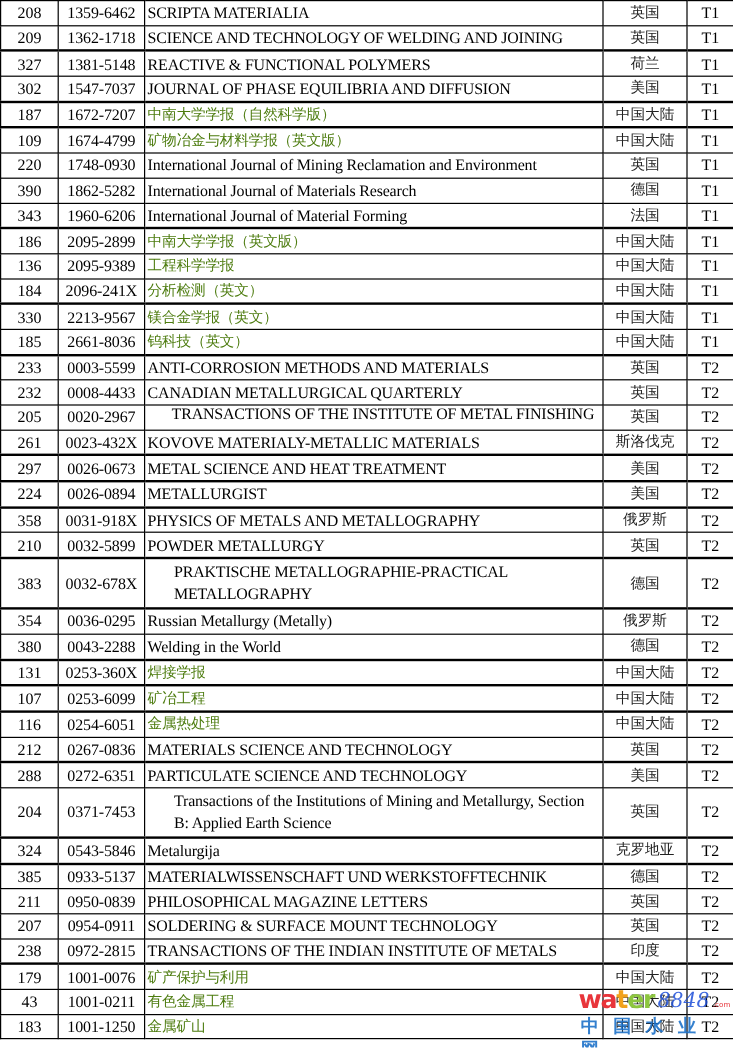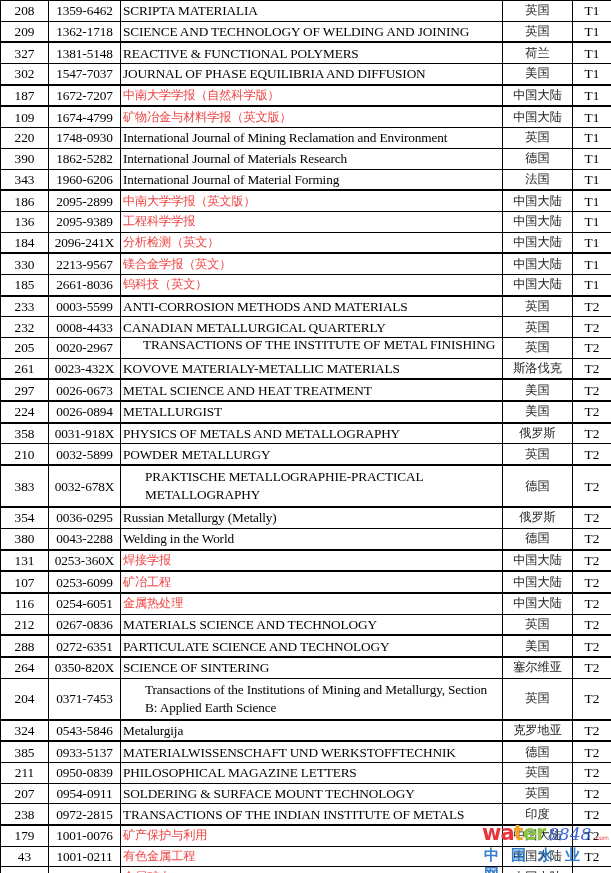--- a/index.html
+++ b/index.html
@@ -26,21 +26,21 @@
     white-space: nowrap;
     overflow: hidden;
   }
   table.journals tr.tall td { height: 40px; }
   table.journals tr.tall td.title { white-space: normal; line-height: 18px; padding-left: 24px; }
   table.journals tr.clipped td.title { white-space: normal; line-height: 20px; padding-left: 22px; }
   table.journals tr.clipped td.title span { display: block; margin-top: -6px; height: 20px; overflow: hidden; }
   td.id, td.issn, td.country, td.tier { text-align: center; }
   td.issn { padding: 0 1px; letter-spacing: -0.1px; }
   td.title { text-align: left; padding-left: 3px; letter-spacing: -0.15px; }
-  td.cjk { font-family: "DejaVu Sans", sans-serif; font-size: 12.2px; color: #ef4444; }
+  td.cjk { font-family: "DejaVu Sans", sans-serif; font-size: 12.2px; color: #4d7c0f; }
   td.country { font-family: "DejaVu Sans", sans-serif; font-size: 12.2px; color: #222; }
   td.tier { border-left-width: 3px; }
   td.country { border-right-width: 3px; margin-left: 14px; }
   tr.thick-top td { border-top-width: 2px; }
 
   .watermark {
     position: absolute;
     left: 482px;
     top: 822px;
     width: 129px;
@@ -300,27 +300,20 @@
         <td class="country">英国</td>
         <td class="tier">T2</td>
       </tr>
       <tr class="thick-top">
         <td class="id">288</td>
         <td class="issn">0272-6351</td>
         <td class="title">PARTICULATE SCIENCE AND TECHNOLOGY</td>
         <td class="country">美国</td>
         <td class="tier">T2</td>
       </tr>
-      <tr class="thick-top">
-        <td class="id">264</td>
-        <td class="issn">0350-820X</td>
-        <td class="title">SCIENCE OF SINTERING</td>
-        <td class="country">塞尔维亚</td>
-        <td class="tier">T2</td>
-      </tr>
       <tr class="tall">
         <td class="id">204</td>
         <td class="issn">0371-7453</td>
         <td class="title">Transactions of the Institutions of Mining and Metallurgy, Section B: Applied Earth Science</td>
         <td class="country">英国</td>
         <td class="tier">T2</td>
       </tr>
       <tr class="thick-top">
         <td class="id">324</td>
         <td class="issn">0543-5846</td>

